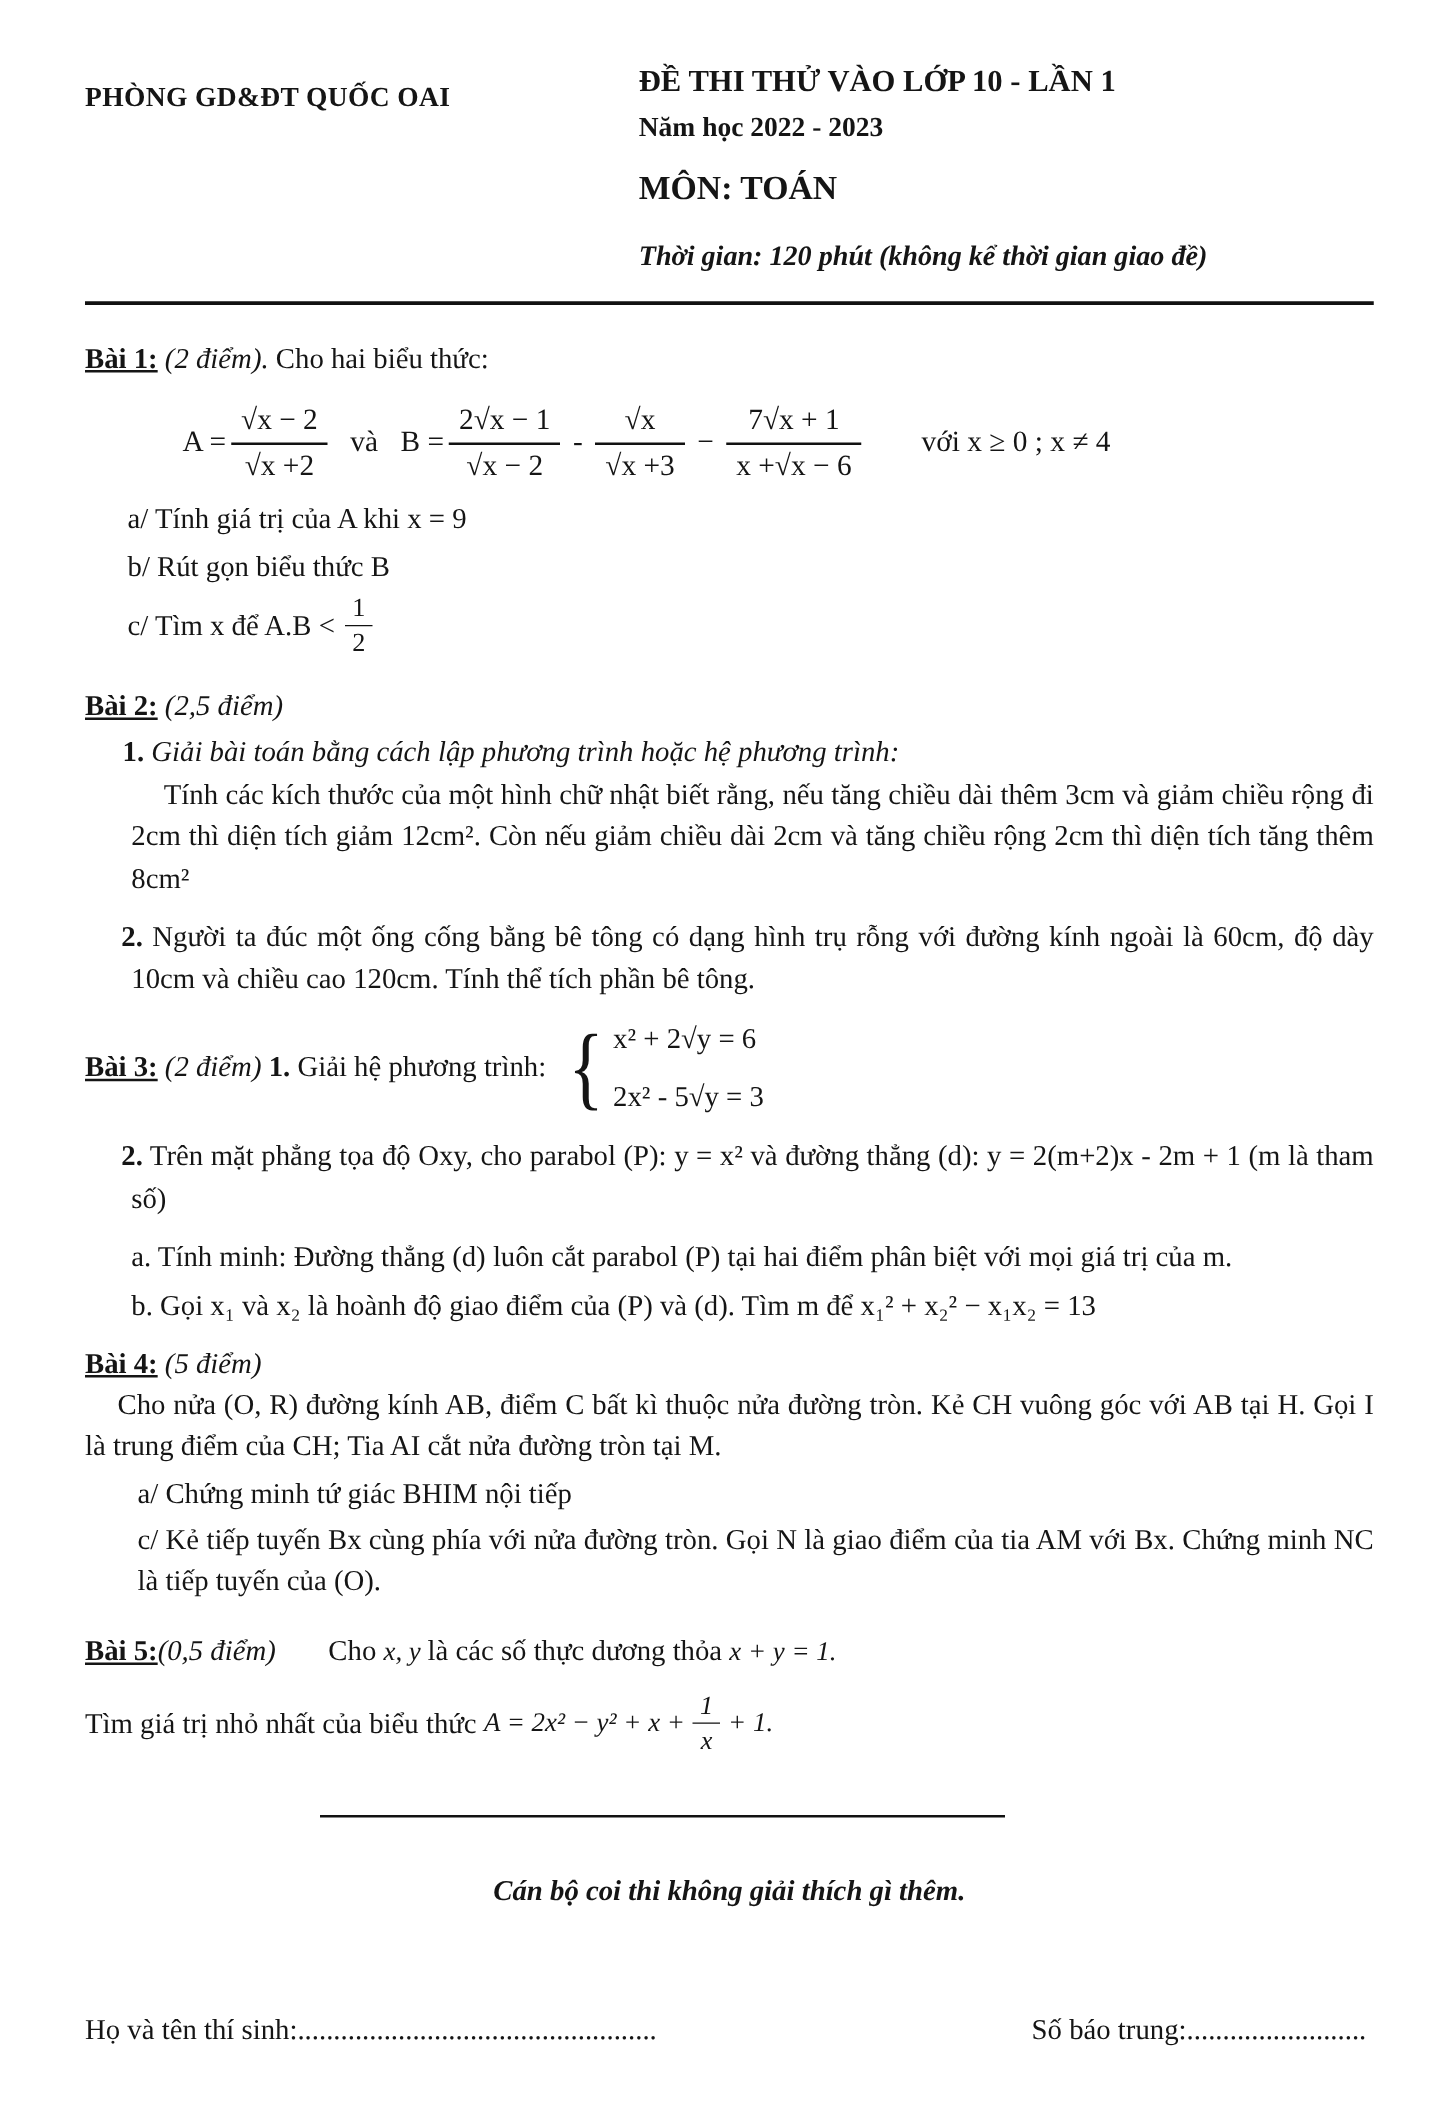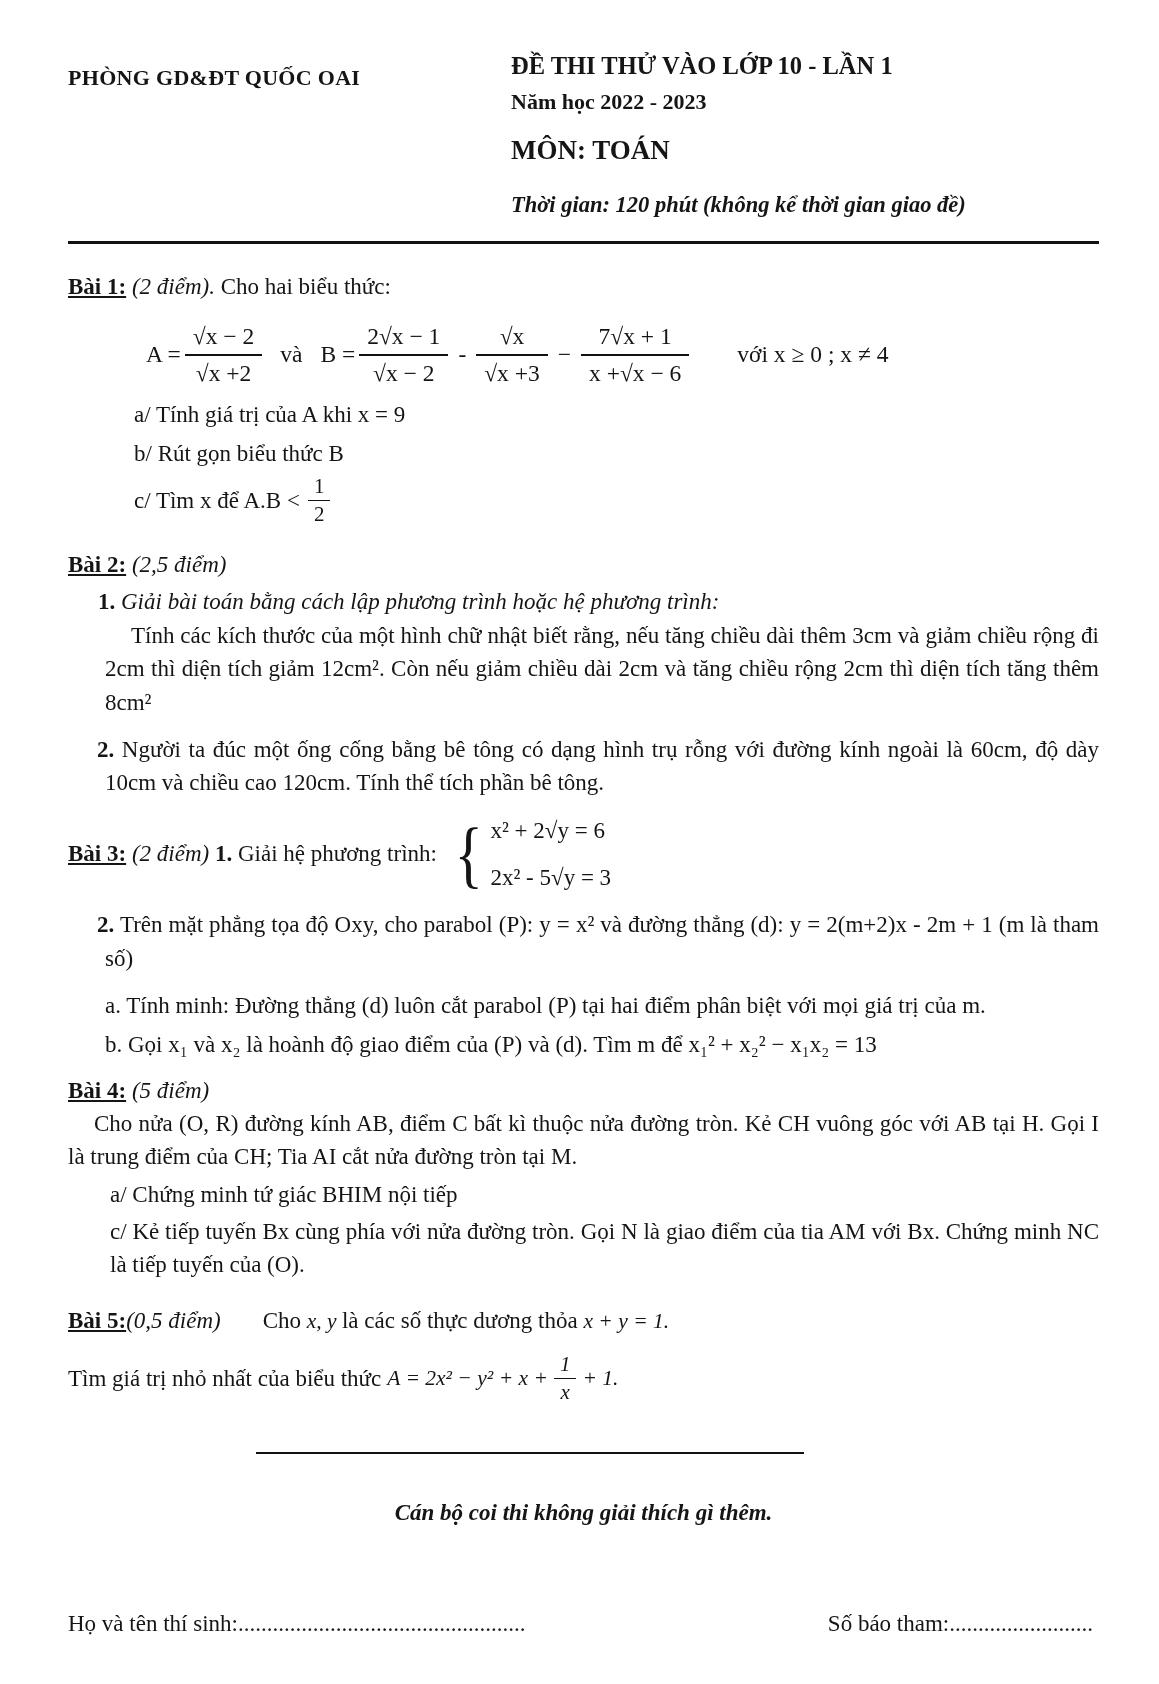--- a/index.html
+++ b/index.html
@@ -37,21 +37,21 @@
   .frac.small .num { padding:0 6px 2px; border-bottom:1.8px solid #111; }
   .frac.small .den { padding:2px 6px 0; }
 
   
   .sec1 { margin-top:26px; }
   .formula-row { display:flex; align-items:center; margin:16px 0 10px 78px; font-size:23.5px; }
   .formula-row .op { margin:0 10px; }
   .formula-row .lhs { margin-right:4px; }
   .formula-row .va { margin:0 18px; }
   .formula-row .cond { margin-left:48px; white-space:nowrap; }
-  .sub-items { margin-left:66px; }
+  .sub-items { margin-left:34px; }
   .sub-items > div { margin-top:5px; }
   .c-row { display:flex; align-items:center; gap:8px; margin-top:8px; }
 
   
   .sec2 { margin-top:22px; }
   .item-head { margin:4px 0 0 30px; }
   .item-head .ital { font-style:italic; }
   .para { margin-left:37px; text-indent:26px; }
   .para2 { margin-left:37px; margin-top:14px; text-indent:-8px; }
 
@@ -195,16 +195,16 @@
           <span class="den">x</span>
         </span>
       <i class="math">+ 1.</i>
     </div>
   </div>
 
   <hr class="end-rule">
   <div class="exam-note">Cán bộ coi thi không giải thích gì thêm.</div>
   <div class="sign-row">
     <span><span>Họ và tên thí sinh:</span><span>..................................................</span></span>
-    <span class="sign-right"><span>Số báo tham:</span><span>.........................</span></span>
+    <span class="sign-right"><span>Số báo trung:</span><span>.........................</span></span>
   </div>
 
 </div>
 
 </body></html>

